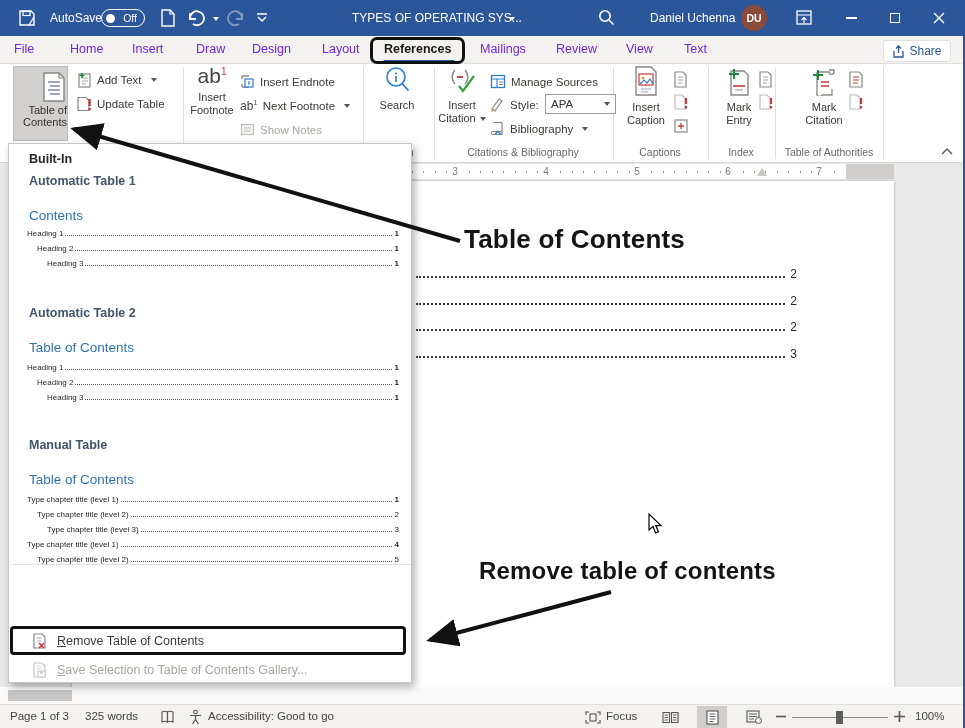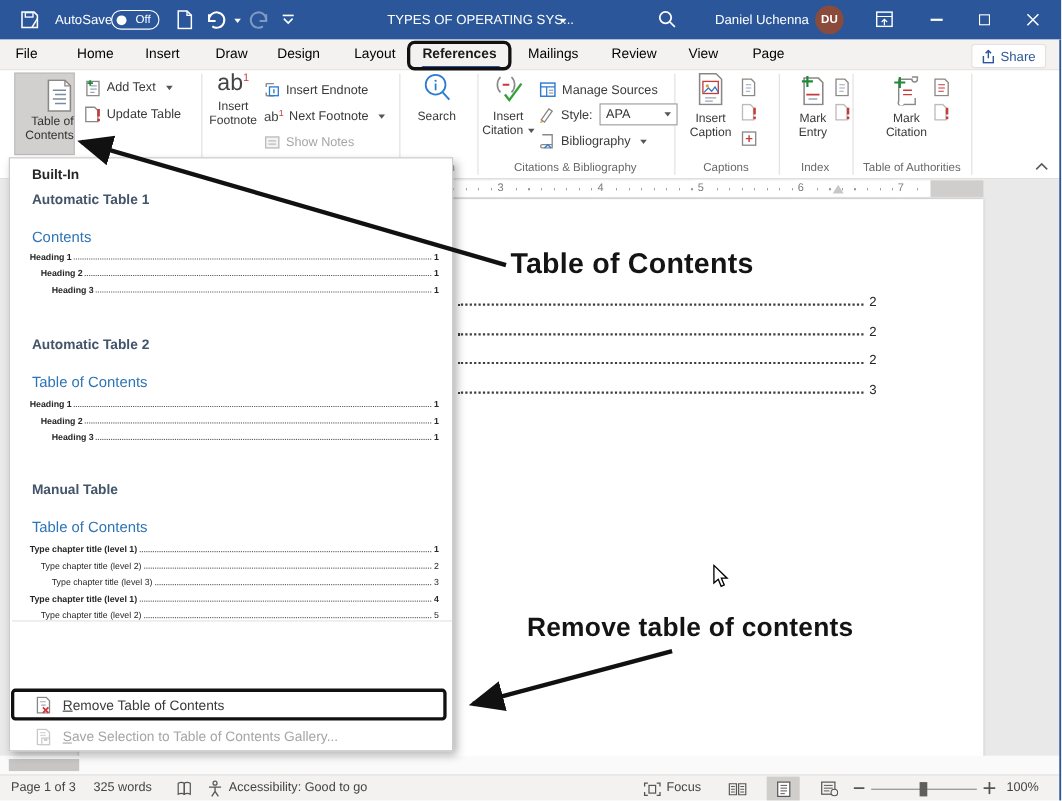--- a/index.html
+++ b/index.html
@@ -19,21 +19,21 @@
   .toggle .lbl{position:absolute;right:7px;top:2px;font-size:10.5px;color:#fff;}
   .avatar{position:absolute;left:741px;top:5px;width:26px;height:26px;border-radius:50%;background:#8a4a3c;
           color:#fff;font-size:10.5px;font-weight:bold;display:flex;align-items:center;justify-content:center;}
   .winbtn{position:absolute;top:6px;width:26px;height:24px;display:flex;align-items:center;justify-content:center;}
   .chev{display:inline-block;width:0;height:0;border-left:3.5px solid transparent;border-right:3.5px solid transparent;
         border-top:4px solid #555;vertical-align:middle;margin-left:4px;}
   .chev.w{border-top-color:#fff;}
 
   
   .tabrow{left:0;top:36px;width:965px;height:28px;background:#f3f2f1;border-bottom:1px solid #e1dfdd;}
-  .tab{position:absolute;top:6px;font-size:12.5px;color:#000000;white-space:nowrap;}
+  .tab{position:absolute;top:6px;font-size:12.5px;color:#6d28d9;white-space:nowrap;}
   .tab.active{color:#1a1a1a;font-weight:bold;}
   .tab-underline{position:absolute;left:383px;top:60px;width:72px;height:3px;background:var(--accent);border-radius:2px;}
   .ref-annot{position:absolute;left:370px;top:37px;width:95px;height:27px;border:3px solid var(--annotation);border-radius:7px;z-index:20;}
   .share{position:absolute;left:883px;top:40px;width:68px;height:22px;background:#fff;border:1px solid #e3e1df;border-radius:3px;
          color:var(--accent);font-size:12px;display:flex;align-items:center;justify-content:center;gap:4px;}
 
   
   .ribbon{left:0;top:64px;width:965px;height:99px;background:#fff;border-bottom:1px solid #d8d6d4;}
   .gsep{position:absolute;top:3px;width:1px;height:92px;background:#e1dfdd;}
   .glabel{position:absolute;top:82px;font-size:10.5px;color:#696969;white-space:nowrap;transform:translateX(-50%);}
@@ -66,21 +66,21 @@
   .hscroll{position:absolute;left:0;top:524px;width:963px;height:17px;background:#fafafa;}
   .hthumb{position:absolute;left:8px;top:3px;width:64px;height:11px;background:#c8c6c4;}
 
   
   .menu{left:8px;top:143px;width:404px;height:540px;background:#fff;border:1px solid #c6c6c6;
         box-shadow:3px 4px 8px rgba(0,0,0,.3);z-index:50;}
   .m-built{position:absolute;left:20px;top:8px;font-size:12.5px;font-weight:bold;color:#262626;}
   .m-section{position:absolute;left:20px;font-size:12.5px;font-weight:bold;color:var(--preview_heading);}
   .m-title{position:absolute;left:20px;font-size:13.5px;color:var(--preview_title);}
   .prevrow{position:absolute;width:372px;height:12px;display:flex;align-items:flex-end;font-size:8px;color:#262626;}
-  .prevrow .lbl{font-weight:700;}
+  .prevrow .lbl{font-weight:400;}
   .prevrow.n .lbl{font-weight:normal;}
   .prevrow .leader{flex:1;border-bottom:1px dotted #555;margin-bottom:2px;margin-left:2px;}
   .prevrow .pg{padding-left:3px;font-weight:600;}
   .prevrow.n .pg{font-weight:normal;}
   .m-sep{position:absolute;left:2px;top:420px;width:400px;height:1px;background:#e1e1e1;}
   .mitem{position:absolute;left:0;width:404px;height:29px;display:flex;align-items:center;font-size:12.5px;color:#3b3b3b;}
   .mitem .ic{position:absolute;left:22px;width:16px;height:16px;}
   .mitem .lab{position:absolute;left:48px;white-space:nowrap;}
   .mitem.dis{color:#a8a6a4;}
   .mitem u{text-decoration:underline;}
@@ -162,21 +162,21 @@
     <span class="tab" style="left:14px">File</span>
     <span class="tab" style="left:70px">Home</span>
     <span class="tab" style="left:132px">Insert</span>
     <span class="tab" style="left:196px">Draw</span>
     <span class="tab" style="left:252px">Design</span>
     <span class="tab" style="left:322px">Layout</span>
     <span class="tab active" style="left:384px">References</span>
     <span class="tab" style="left:480px">Mailings</span>
     <span class="tab" style="left:556px">Review</span>
     <span class="tab" style="left:626px">View</span>
-    <span class="tab" style="left:684px">Page</span>
+    <span class="tab" style="left:684px">Text</span>
   </div>
   <div class="tab-underline"></div>
   <div class="ref-annot"></div>
   <div class="share">
     <svg width="13" height="13" viewBox="0 0 13 13">
       <path d="M2 6 v6 h9 v-6" fill="none" stroke="#2b579a" stroke-width="1.3"></path>
       <path d="M6.5 8 V1.5 M4 3.5 L6.5 1 L9 3.5" fill="none" stroke="#2b579a" stroke-width="1.3"></path>
     </svg>
     <span>Share</span>
   </div>

